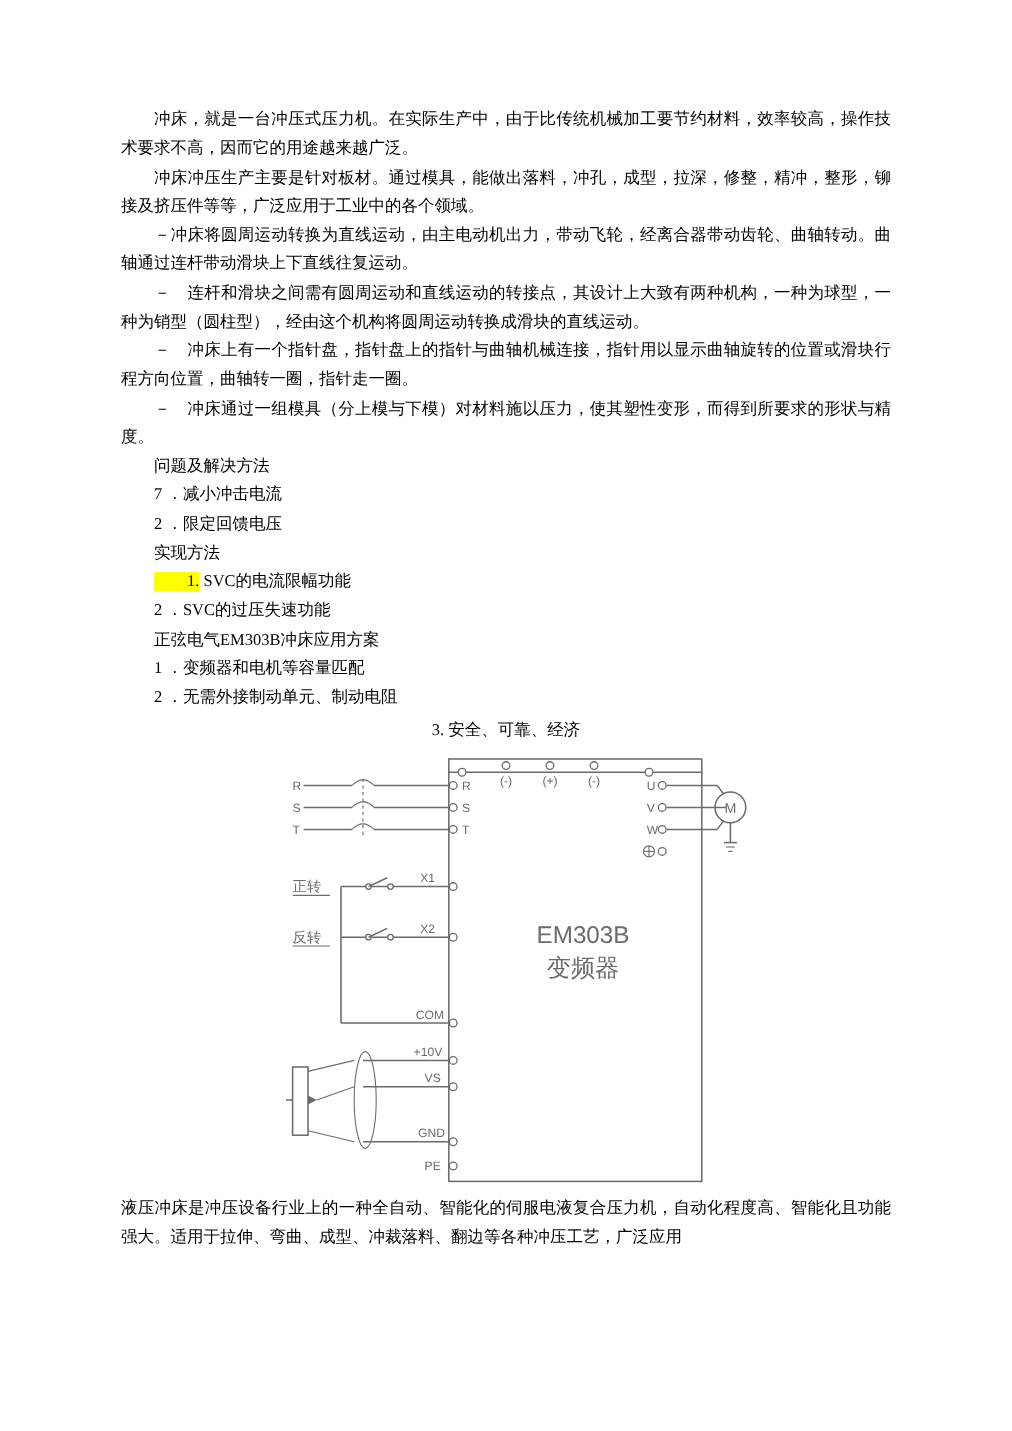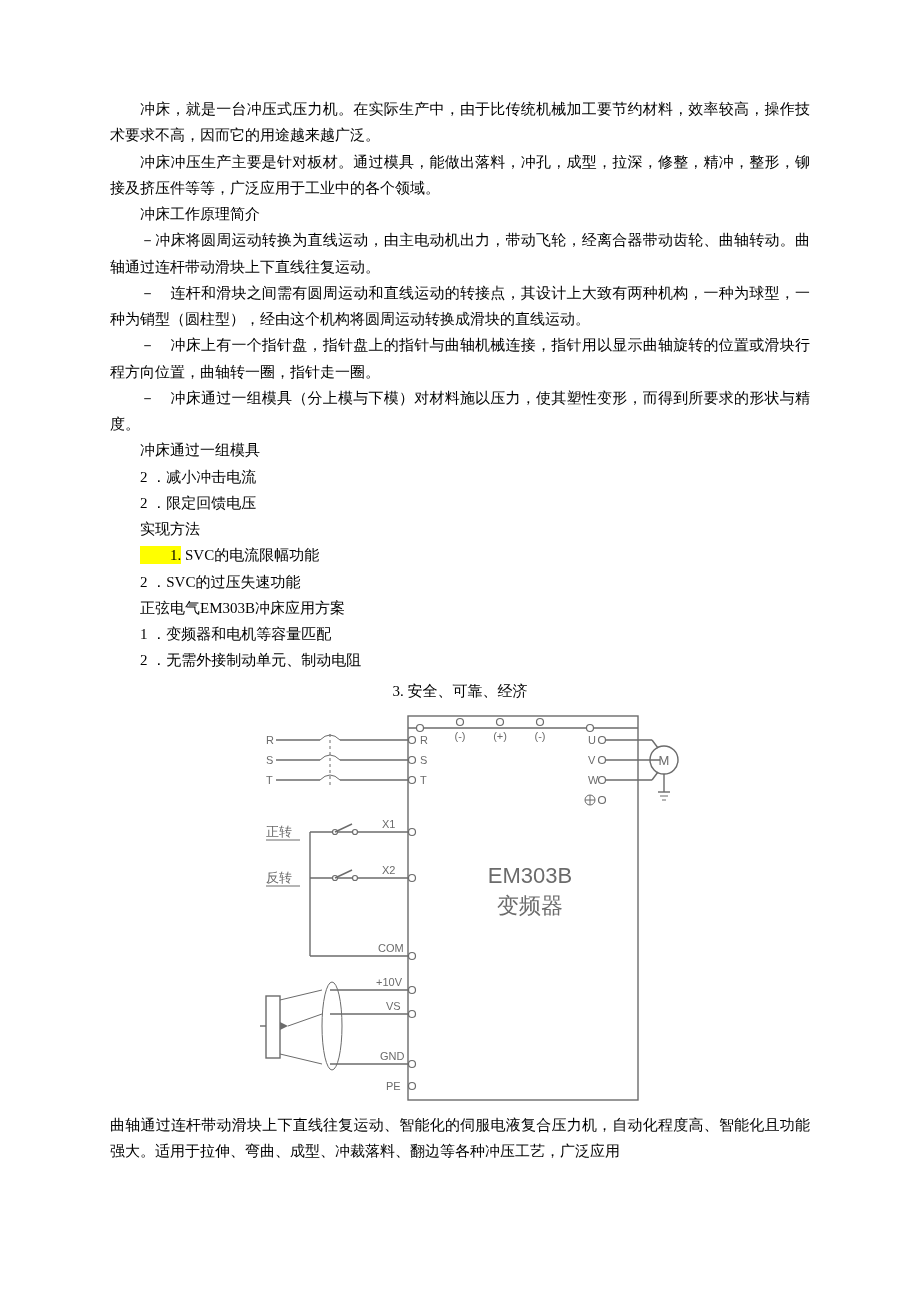--- a/index.html
+++ b/index.html
@@ -82,28 +82,27 @@
     stroke-width: 1.2;
   }
 </style>
 </head>
 <body>
 
 <div class="page">
 
   <p class="para">冲床，就是一台冲压式压力机。在实际生产中，由于比传统机械加工要节约材料，效率较高，操作技术要求不高，因而它的用途越来越广泛。</p>
   <p class="para">冲床冲压生产主要是针对板材。通过模具，能做出落料，冲孔，成型，拉深，修整，精冲，整形，铆接及挤压件等等，广泛应用于工业中的各个领域。</p>
-  <p class="line">冲床工作原理简介</p>
   <p class="para">－冲床将圆周运动转换为直线运动，由主电动机出力，带动飞轮，经离合器带动齿轮、曲轴转动。曲轴通过连杆带动滑块上下直线往复运动。</p>
   <p class="para">－　连杆和滑块之间需有圆周运动和直线运动的转接点，其设计上大致有两种机构，一种为球型，一种为销型（圆柱型），经由这个机构将圆周运动转换成滑块的直线运动。</p>
   <p class="para">－　冲床上有一个指针盘，指针盘上的指针与曲轴机械连接，指针用以显示曲轴旋转的位置或滑块行程方向位置，曲轴转一圈，指针走一圈。</p>
   <p class="para">－　冲床通过一组模具（分上模与下模）对材料施以压力，使其塑性变形，而得到所要求的形状与精度。</p>
 
-  <p class="line">冲床通过一组模具</p>
-  <p class="line">2 ．减小冲击电流</p>
+  <p class="line">问题及解决方法</p>
+  <p class="line">7 ．减小冲击电流</p>
   <p class="line">2 ．限定回馈电压</p>
   <p class="line">实现方法</p>
   <p class="line">
     <span class="highlight">1.</span><span> SVC的电流限幅功能</span>
   </p>
   <p class="line">2 ．SVC的过压失速功能</p>
   <p class="line">正弦电气EM303B冲床应用方案</p>
   <p class="line">1 ．变频器和电机等容量匹配</p>
   <p class="line">2 ．无需外接制动单元、制动电阻</p>
   <p class="centered-heading">3. 安全、可靠、经济</p>
@@ -240,15 +239,15 @@
         <line x1="392" y1="72" x2="398" y2="64" class="stroke"></line>
 
         <line x1="404" y1="66" x2="404" y2="84" class="stroke"></line>
         <line x1="398" y1="84" x2="410" y2="84" class="stroke"></line>
         <line x1="400" y1="88" x2="408" y2="88" class="stroke-thin"></line>
         <line x1="402" y1="92" x2="406" y2="92" class="stroke-thin"></line>
       </g>
     </svg>
   </div>
 
-  <p class="para no-indent">曲轴通过连杆带动滑块上下直线往复运动、智能化的伺服电液复合压力机，自动化程度高、智能化且功能强大。适用于拉伸、弯曲、成型、冲裁落料、翻边等各种冲压工艺，广泛应用</p>
+  <p class="para no-indent">液压冲床是冲压设备行业上的一种全自动、智能化的伺服电液复合压力机，自动化程度高、智能化且功能强大。适用于拉伸、弯曲、成型、冲裁落料、翻边等各种冲压工艺，广泛应用</p>
 
 </div>
 
 </body></html>

